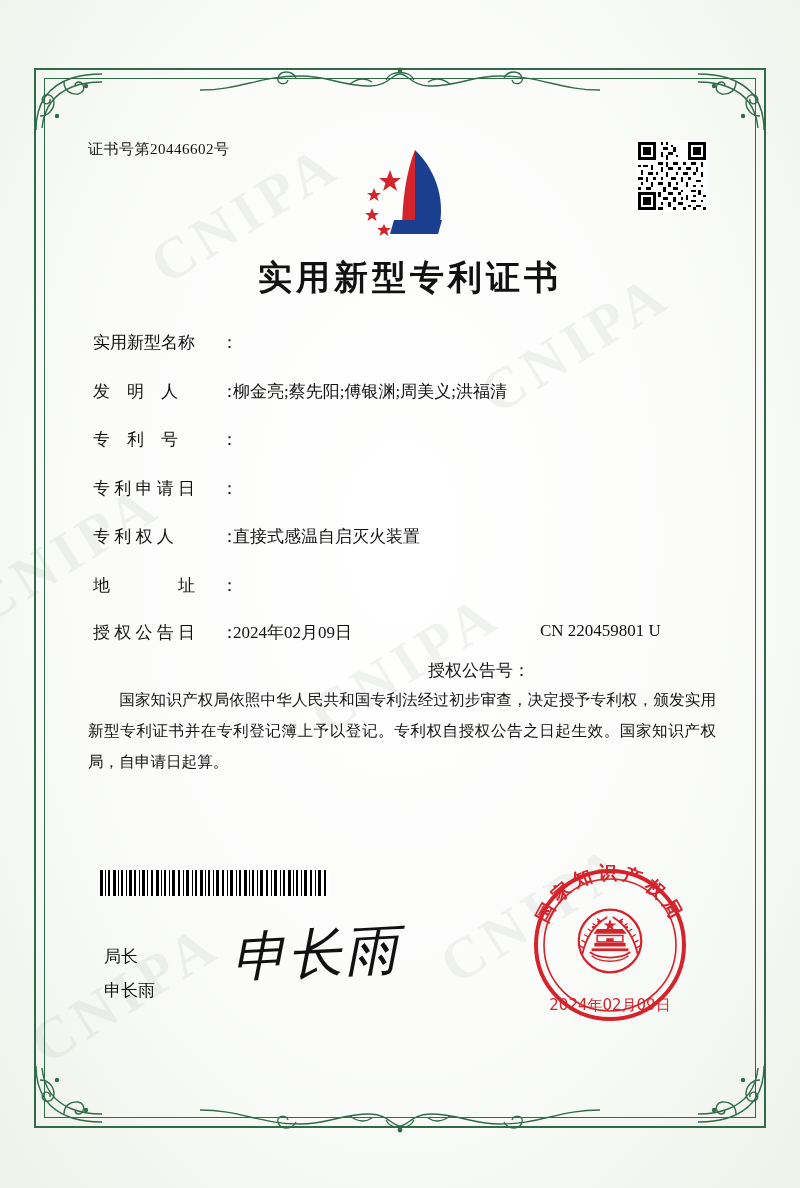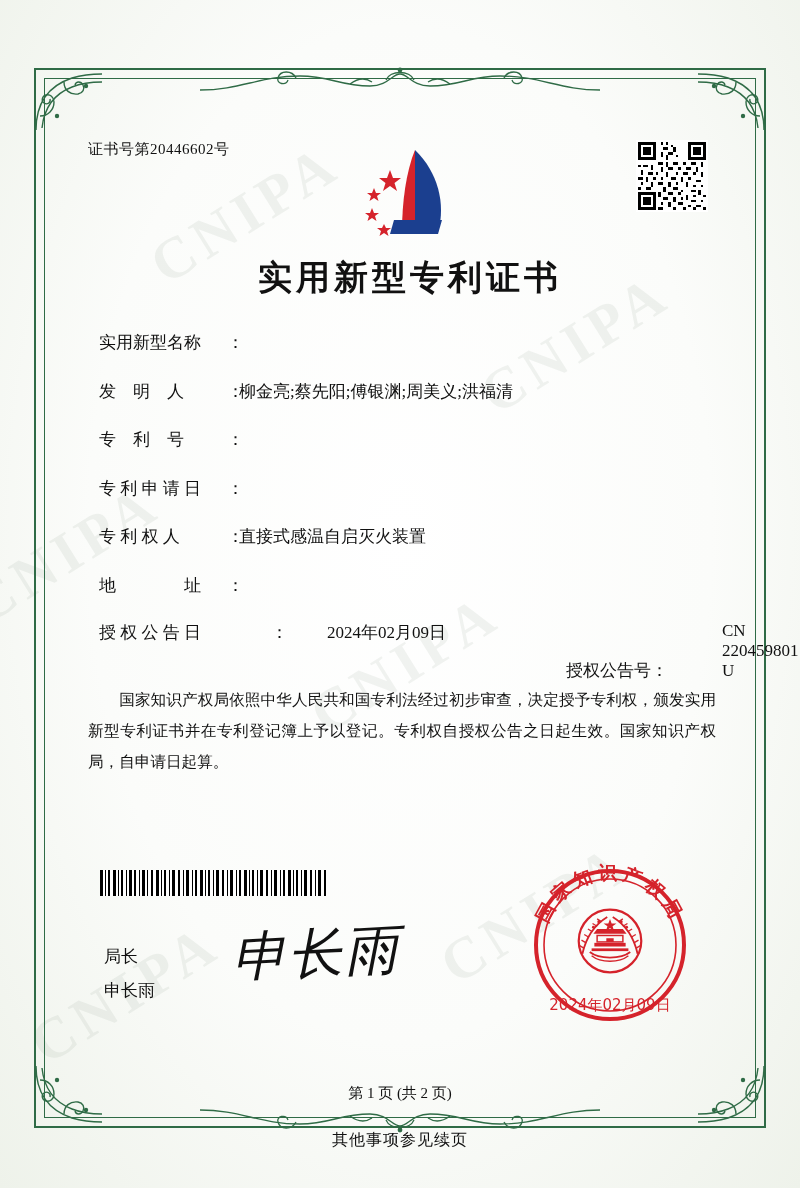--- a/index.html
+++ b/index.html
@@ -83,36 +83,36 @@
     font-size:34px;
     font-weight:bold;
     letter-spacing:4px;
     color:#111;
     font-family:Liberation Mono, monospace;
     padding-left:20px;
   }
 
   
   .fields{
-    position:absolute;left:99px;top:330px;width:624px;
+    position:absolute;left:93px;top:330px;width:624px;
     font-size:17px;color:#111;
   }
   .row{
     display:flex;align-items:flex-start;margin-bottom:23px;
     line-height:1.5;
   }
   .lbl{
     width:128px;flex:none;
     display:flex;justify-content:space-between;
     letter-spacing:0;
   }
   .lbl span{display:inline-block;}
   .colon{width:12px;flex:none;text-align:left;}
   .val{flex:1;}
-  .row-inline{display:flex;align-items:flex-start;margin-bottom:23px;gap:44px;}
+  .row-inline{display:flex;align-items:flex-start;margin-bottom:23px;}
   .lbl-pub{width:128px;flex:none;display:flex;justify-content:space-between;}
   .val-pub{width:195px;flex:none;}
   .lbl-pubno{width:112px;flex:none;margin-top:38px;}
   .val-pubno{flex:1;}
 
   
   .paras{
     position:absolute;left:88px;top:684px;width:628px;
     font-size:15.6px;color:#111;line-height:2.0;text-align:justify;
   }
@@ -512,16 +512,14 @@
       </g>
 
       <text font-family="'DejaVu Sans', sans-serif" font-size="18.5" font-weight="bold" fill="#d5232b" letter-spacing="5">
         <textPath href="#sealarctext" startOffset="50%" text-anchor="middle">国家知识产权局</textPath>
       </text>
 
       <text x="90" y="155" text-anchor="middle" font-family="'DejaVu Sans', sans-serif" font-size="15" fill="#d5232b">2024年02月09日</text>
     </svg>
   </div>
 
-  <div class="page-no">第 1 页 (共 2 页)</div>
-  <div class="footnote">其他事项参见续页</div>
 
 </div>
 
 </body></html>

